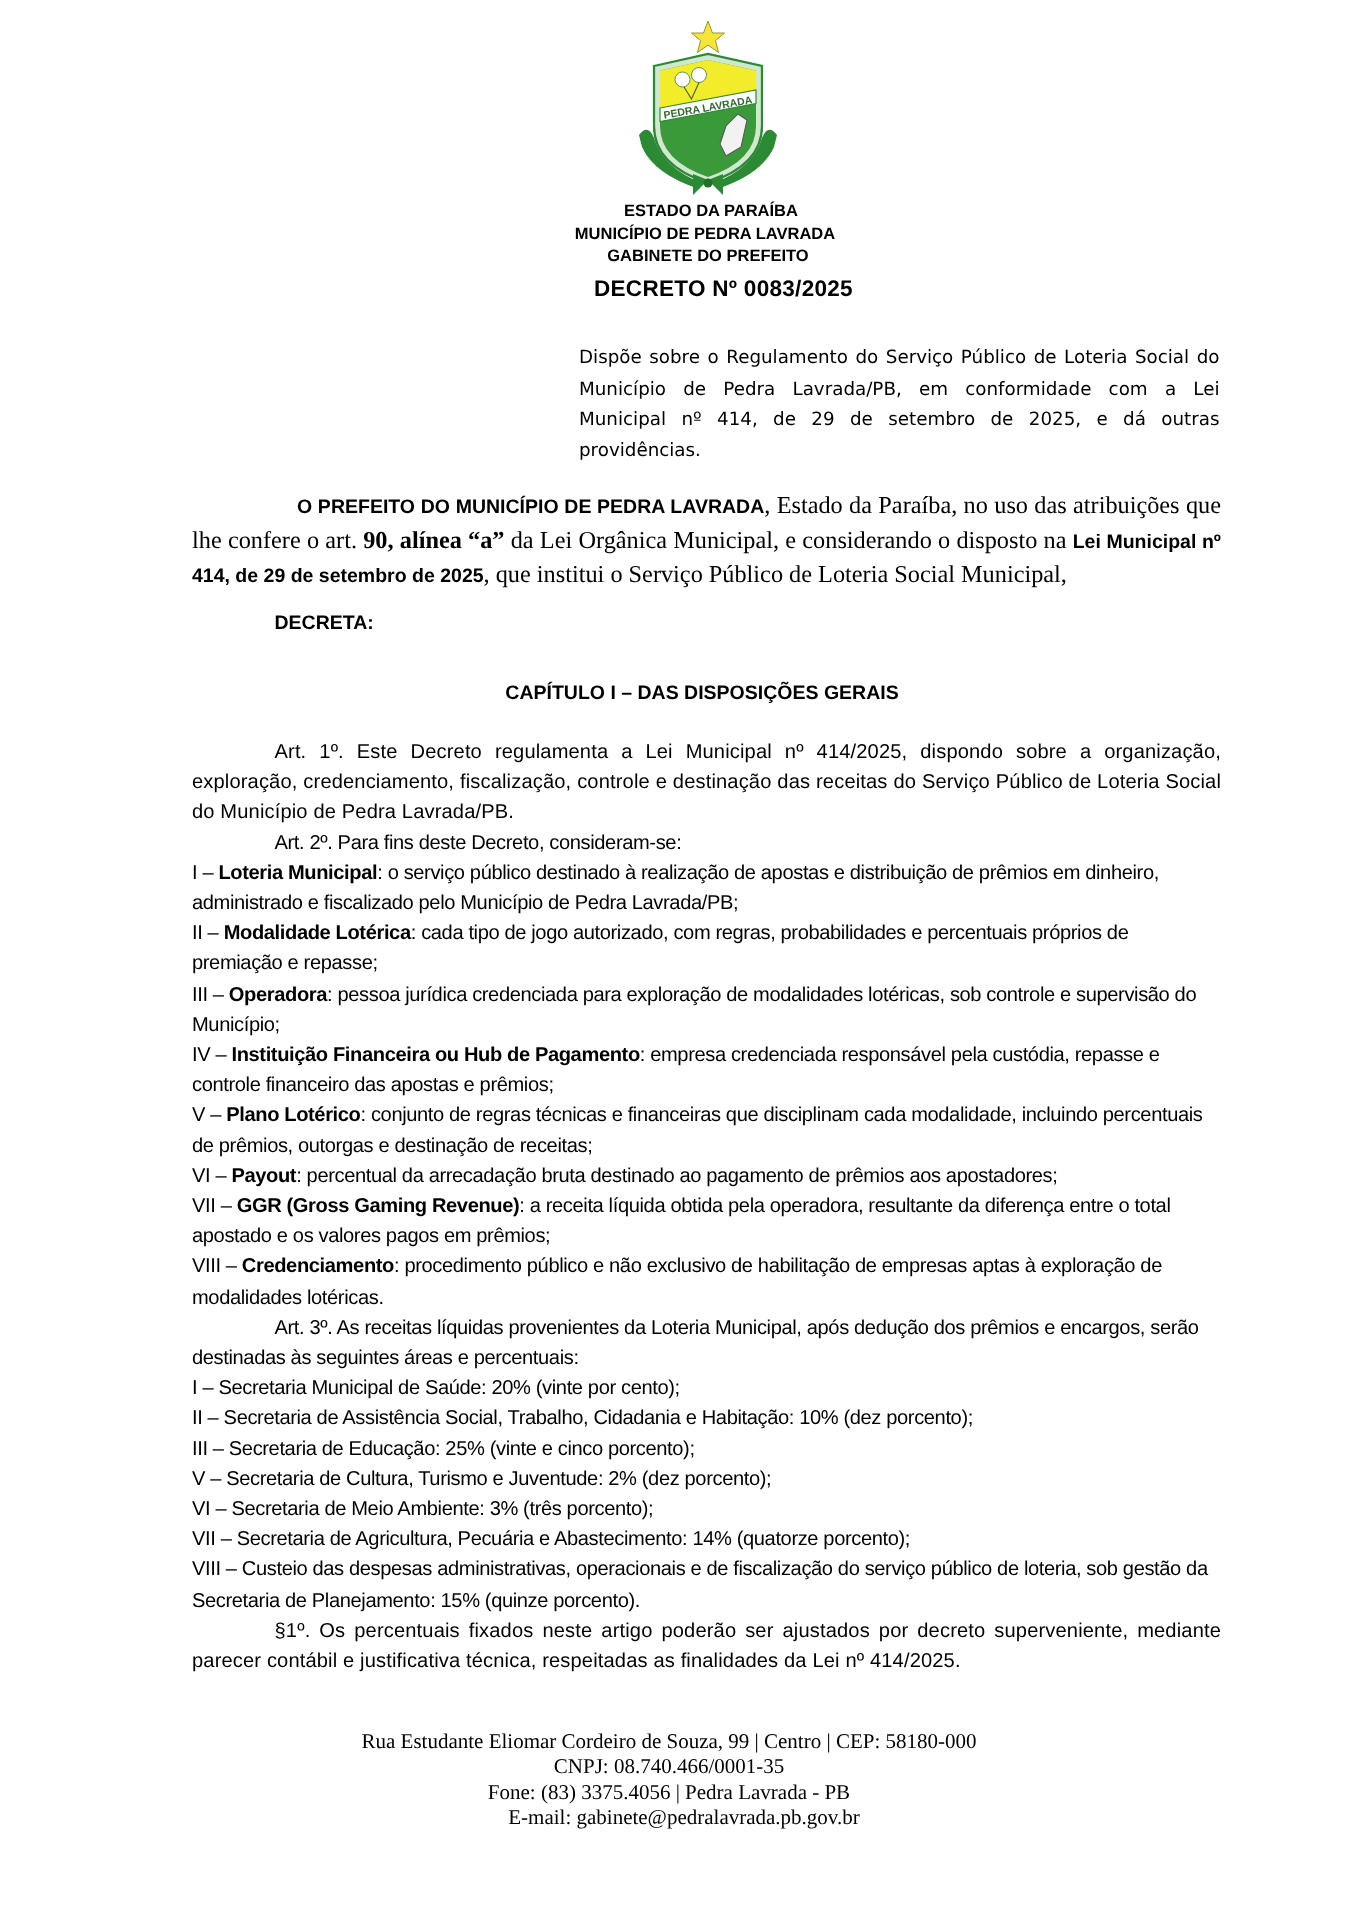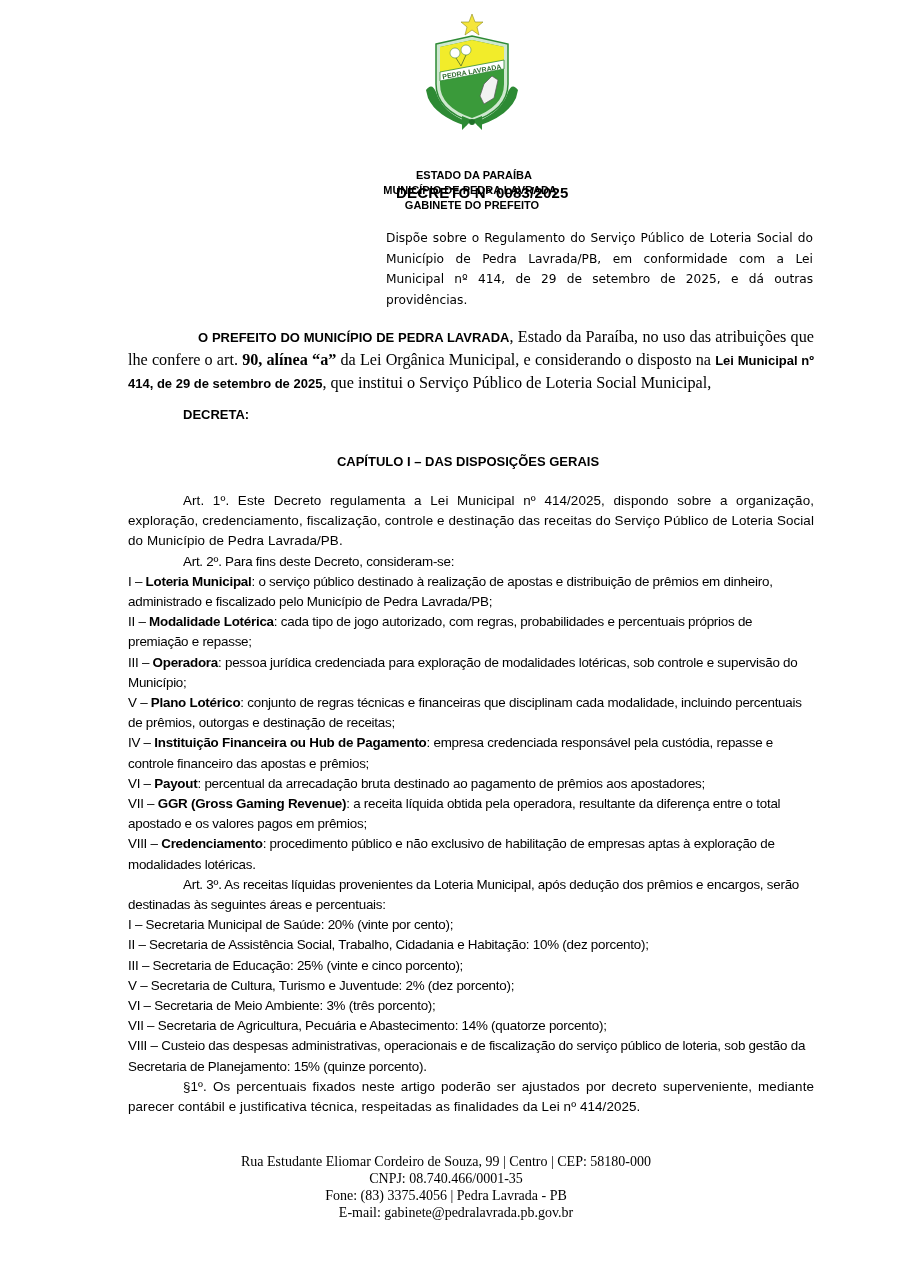--- a/index.html
+++ b/index.html
@@ -1,21 +1,21 @@
 <!DOCTYPE html>
 <html><head>
 <meta charset="utf-8">
 <style>
   html, body { margin: 0; padding: 0; background: #ffffff; }
   body { width: 900px; height: 1271px; position: relative; overflow: hidden; color: #000; }
   .page { position: absolute; left: 0; top: 0; width: 900px; height: 1271px; }
 
   .logo { position: absolute; left: 418px; top: 12px; width: 108px; height: 122px; }
 
-  .header { position: absolute; left: 360px; top: 134px; width: 220px; font-family: "Liberation Sans", sans-serif; font-weight: bold; font-size: 11px; line-height: 15px; text-align: center; margin-top: 34px; }
+  .header { position: absolute; left: 360px; top: 134px; width: 220px; font-family: "Liberation Sans", sans-serif; font-weight: bold; font-size: 11px; line-height: 15px; text-align: center; }
   .header .line { display: block; }
   .header .l1 { padding-left: 8px; }
   .header .l3 { padding-left: 4px; }
   .decree-title { position: absolute; left: 396px; top: 184px; font-family: "Liberation Sans", sans-serif; font-weight: bold; font-size: 15px; letter-spacing: 0.2px; }
 
   .ementa { position: absolute; left: 386px; top: 228px; width: 427px; font-family: "DejaVu Sans", sans-serif; font-size: 12.2px; line-height: 20.5px; text-align: justify; }
 
   .preamble { position: absolute; left: 128px; top: 326px; width: 686px; font-family: "Liberation Serif", serif; font-size: 16.2px; line-height: 22px; text-align: justify; text-indent: 70px; }
   .preamble .b-sans { font-family: "Liberation Sans", sans-serif; font-weight: bold; font-size: 13px; }
   .preamble .b-serif { font-weight: bold; }
@@ -75,22 +75,22 @@
   <div class="decreta">DECRETA:</div>
   <div class="chapter">CAPÍTULO I – DAS DISPOSIÇÕES GERAIS</div>
 
   <div class="body-text">
     <p class="indent spread">Art. 1º. Este Decreto regulamenta a Lei Municipal nº 414/2025, dispondo sobre a organização, exploração, credenciamento, fiscalização, controle e destinação das receitas do Serviço Público de Loteria Social do Município de Pedra Lavrada/PB.</p>
     <p class="indent">Art. 2º. Para fins deste Decreto, consideram-se:</p>
 
     <p><span>I – </span><b>Loteria Municipal</b><span>: o serviço público destinado à realização de apostas e distribuição de prêmios em dinheiro, administrado e fiscalizado pelo Município de Pedra Lavrada/PB;</span></p>
     <p><span>II – </span><b>Modalidade Lotérica</b><span>: cada tipo de jogo autorizado, com regras, probabilidades e percentuais próprios de premiação e repasse;</span></p>
     <p><span>III – </span><b>Operadora</b><span>: pessoa jurídica credenciada para exploração de modalidades lotéricas, sob controle e supervisão do Município;</span></p>
+    <p><span>IV – </span><b>Instituição Financeira ou Hub de Pagamento</b><span>: empresa credenciada responsável pela custódia, repasse e controle financeiro das apostas e prêmios;</span></p>
     <p><span>V – </span><b>Plano Lotérico</b><span>: conjunto de regras técnicas e financeiras que disciplinam cada modalidade, incluindo percentuais de prêmios, outorgas e destinação de receitas;</span></p>
-    <p><span>IV – </span><b>Instituição Financeira ou Hub de Pagamento</b><span>: empresa credenciada responsável pela custódia, repasse e controle financeiro das apostas e prêmios;</span></p>
     <p><span>VI – </span><b>Payout</b><span>: percentual da arrecadação bruta destinado ao pagamento de prêmios aos apostadores;</span></p>
     <p><span>VII – </span><b>GGR (Gross Gaming Revenue)</b><span>: a receita líquida obtida pela operadora, resultante da diferença entre o total apostado e os valores pagos em prêmios;</span></p>
     <p><span>VIII – </span><b>Credenciamento</b><span>: procedimento público e não exclusivo de habilitação de empresas aptas à exploração de modalidades lotéricas.</span></p>
 
     <p class="indent">Art. 3º. As receitas líquidas provenientes da Loteria Municipal, após dedução dos prêmios e encargos, serão destinadas às seguintes áreas e percentuais:</p>
     <p>I – Secretaria Municipal de Saúde: 20% (vinte por cento);</p>
     <p>II – Secretaria de Assistência Social, Trabalho, Cidadania e Habitação: 10% (dez porcento);</p>
     <p>III – Secretaria de Educação: 25% (vinte e cinco porcento);</p>
     <p>V – Secretaria de Cultura, Turismo e Juventude: 2% (dez porcento);</p>
     <p>VI – Secretaria de Meio Ambiente: 3% (três porcento);</p>

